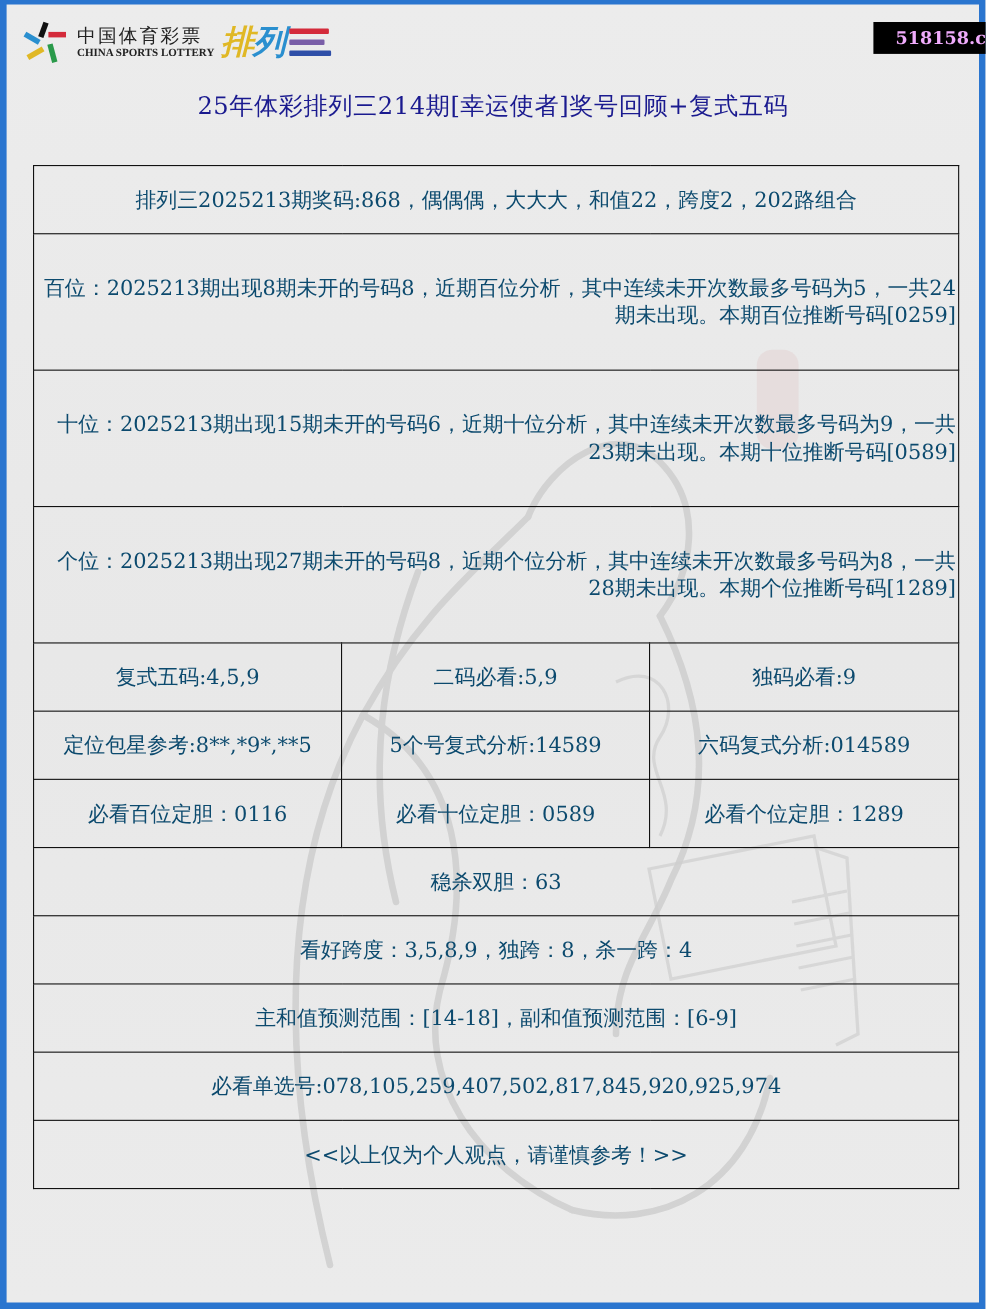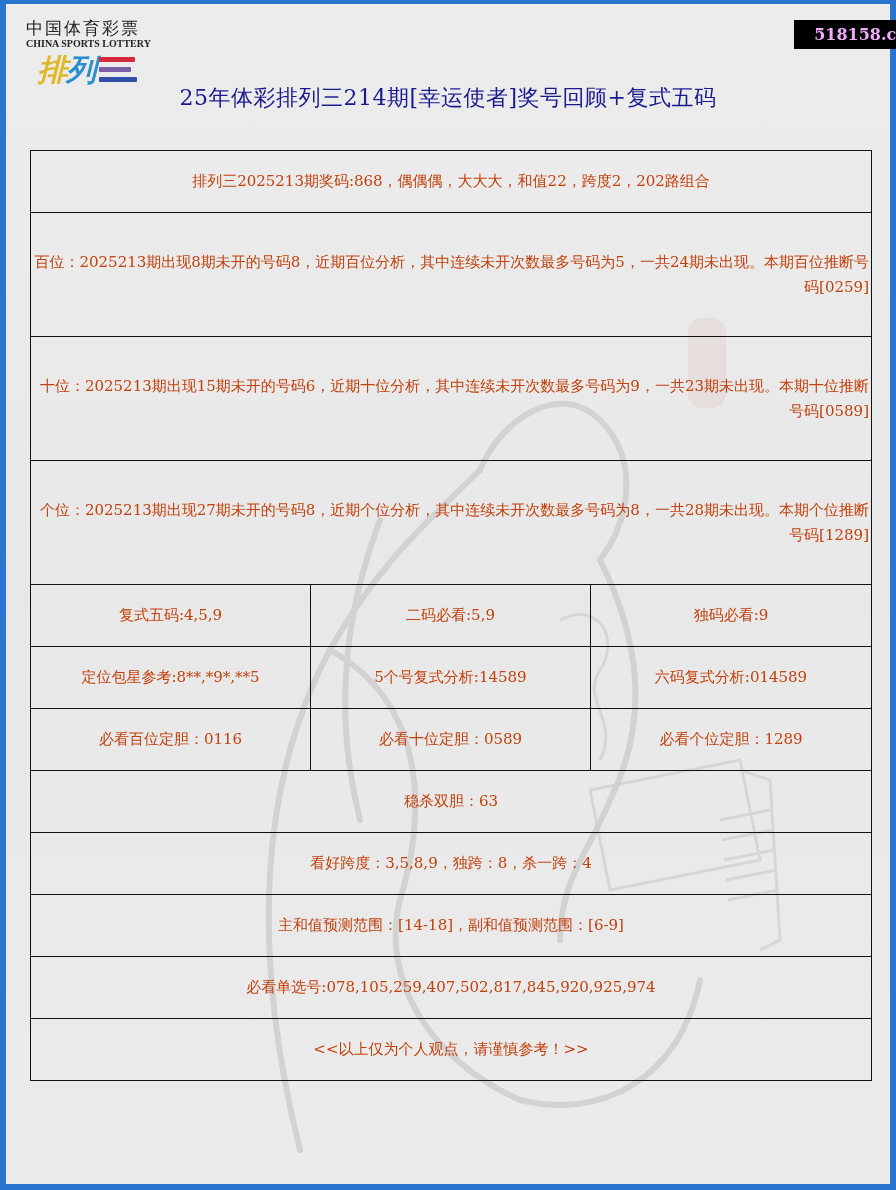--- a/index.html
+++ b/index.html
@@ -9,21 +9,21 @@
     font-family:"DejaVu Serif", serif;
   }
   .frame {
     position:absolute; left:0; top:0; width:896px; height:1190px;
     box-sizing:border-box;
     border-left:6px solid #2a75cf; border-right:6px solid #2a75cf;
     border-top:4px solid #2a75cf; border-bottom:6px solid #2a75cf;
     background:linear-gradient(180deg,#ececec 0%,#e8e8e8 50%,#ebebeb 100%);
   }
   .watermark { position:absolute; left:0; top:0; width:896px; height:1190px; pointer-events:none; }
-  .logo { position:absolute; left:20px; top:18px; height:42px; display:flex; align-items:center;flex-direction:column; }
+  .logo { position:absolute; left:20px; top:18px; height:42px; display:flex; align-items:center; }
   .logo-star { width:44px; height:42px; position:relative; }
   .logo-text { margin-left:6px; display:flex; flex-direction:column; }
   .logo-cn { font-family:"DejaVu Sans", sans-serif; font-size:17px; color:#222; letter-spacing:2px; line-height:20px; }
   .logo-en { font-family:Liberation Serif, serif; font-size:10px; font-weight:bold; color:#222; line-height:12px; }
   .logo-brand { margin-left:6px; font-family:"DejaVu Sans", sans-serif; font-weight:bold; font-style:italic; font-size:30px; line-height:40px; letter-spacing:-1px; display:flex; }
   .logo-brand .c1 { color:#e0b825; }
   .logo-brand .c2 { color:#2a8fcf; }
   .logo-san { width:40px; height:30px; margin-left:4px; margin-top:5px; position:relative; }
   .logo-san span { position:absolute; left:0; height:5px; border-radius:1px; }
   .site-badge {
@@ -32,21 +32,21 @@
     font-size:16px; line-height:29px; text-align:center; font-weight:bold;margin-left:31px;
   }
   .title {
     position:absolute; left:0; width:896px; top:76px; text-align:center;
     color:#1a1a8f; font-family:"DejaVu Serif", serif; font-size:22px; line-height:44px;
     letter-spacing:0.5px;
   }
   table.grid {
     position:absolute; left:30px; top:150px; width:841px;
     border-collapse:collapse; table-layout:fixed;
-    font-family:"DejaVu Serif", serif; font-size:15px; color:#c2410c;
+    font-family:"DejaVu Serif", serif; font-size:19px; color:#0c4a6e;
   }
   table.grid td {
     border:1px solid #111; text-align:center; vertical-align:middle;
     height:61px; padding:0 2px; background:transparent;
   }
   table.grid td.para { text-align:right; height:123px; line-height:25px; padding:0 2px 0 3px; }
 </style>
 </head>
 <body>
 

